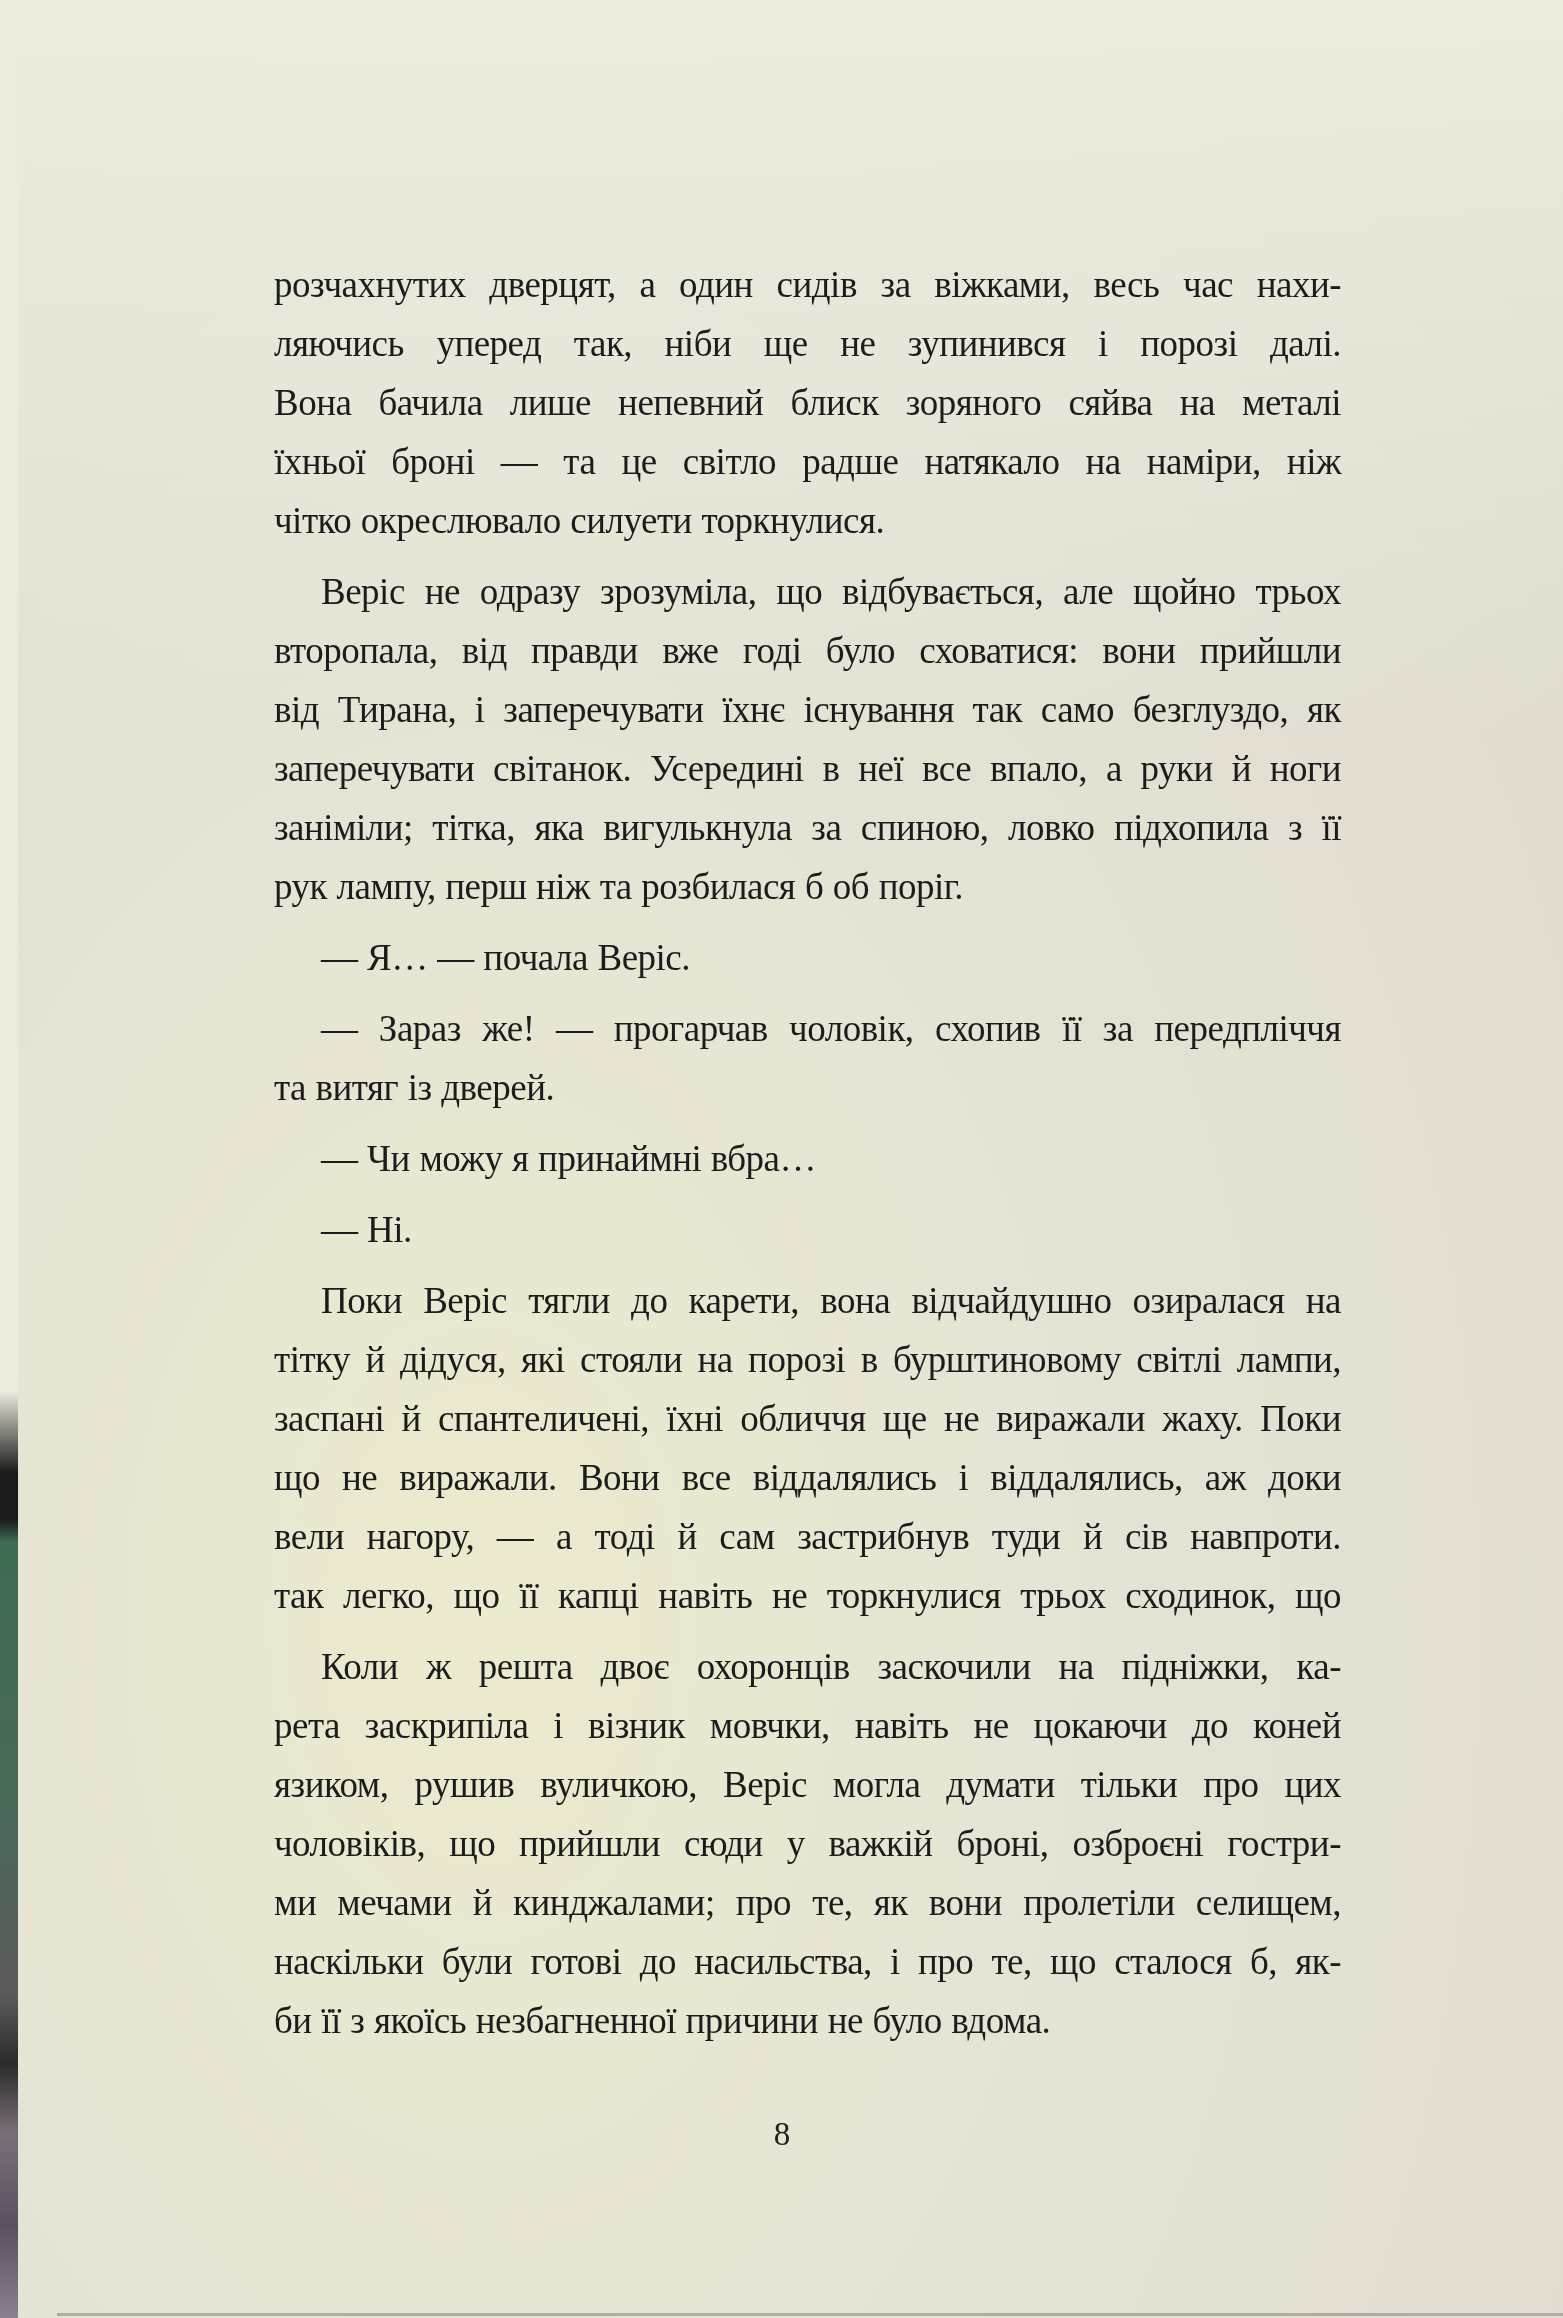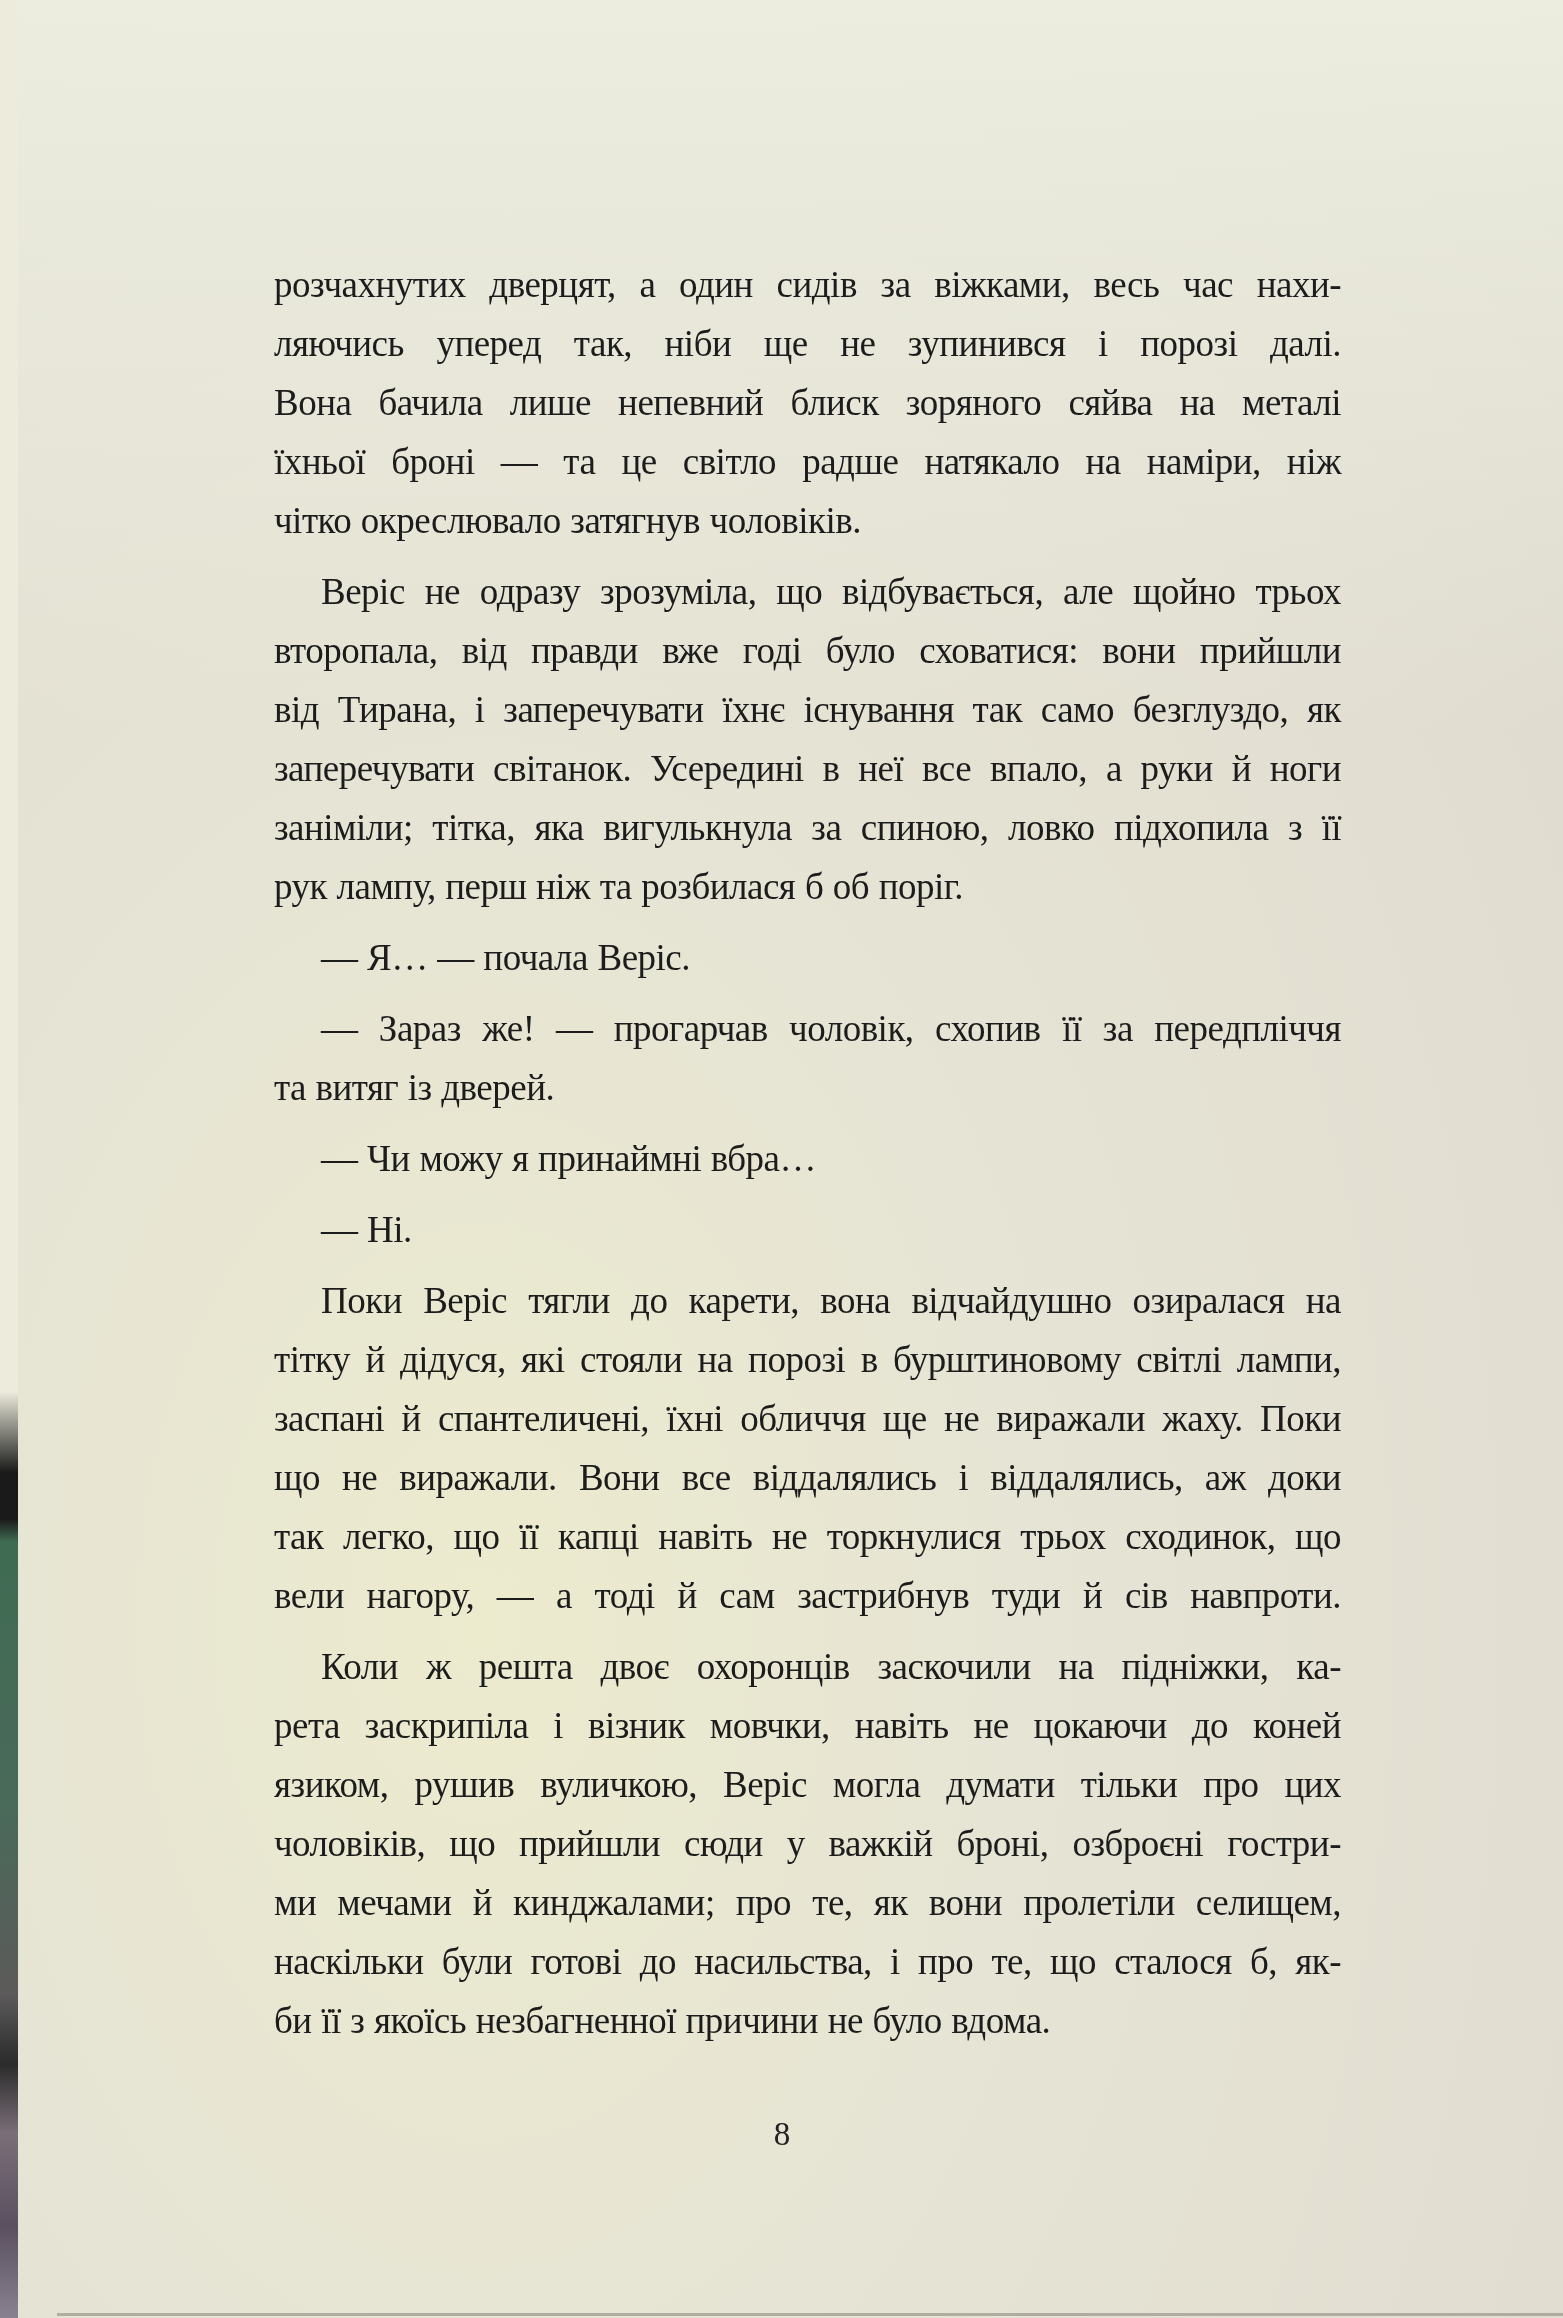--- a/index.html
+++ b/index.html
@@ -95,21 +95,21 @@
   <div class="bottom-line"></div>
 </div>
 
 <div class="text-block">
 
   <p>
     <span class="line">розчахнутих дверцят, а один сидів за віжками, весь час нахи-</span>
     <span class="line">ляючись уперед так, ніби ще не зупинився і порозі далі.</span>
     <span class="line">Вона бачила лише непевний блиск зоряного сяйва на металі</span>
     <span class="line">їхньої броні — та це світло радше натякало на наміри, ніж</span>
-    <span class="line last">чітко окреслювало затягнув чоловіків.</span>
+    <span class="line last">чітко окреслювало силуети торкнулися.</span>
   </p>
 
   <p class="indent">
     <span class="line">Веріс не одразу зрозуміла, що відбувається, але щойно трьох</span>
     <span class="line" style="text-indent:0">второпала, від правди вже годі було сховатися: вони прийшли</span>
     <span class="line" style="text-indent:0">від Тирана, і заперечувати їхнє існування так само безглуздо, як</span>
     <span class="line" style="text-indent:0">заперечувати світанок. Усередині в неї все впало, а руки й ноги</span>
     <span class="line" style="text-indent:0">заніміли; тітка, яка вигулькнула за спиною, ловко підхопила з її</span>
     <span class="line last" style="text-indent:0">рук лампу, перш ніж та розбилася б об поріг.</span>
   </p>
@@ -129,22 +129,22 @@
 
   <p class="indent">
     <span class="line last">— Ні.</span>
   </p>
 
   <p class="indent">
     <span class="line">Поки Веріс тягли до карети, вона відчайдушно озиралася на</span>
     <span class="line" style="text-indent:0">тітку й дідуся, які стояли на порозі в бурштиновому світлі лампи,</span>
     <span class="line" style="text-indent:0">заспані й спантеличені, їхні обличчя ще не виражали жаху. Поки</span>
     <span class="line" style="text-indent:0">що не виражали. Вони все віддалялись і віддалялись, аж доки</span>
+    <span class="line" style="text-indent:0">вели нагору, — а тоді й сам застрибнув туди й сів навпроти.</span>
     <span class="line" style="text-indent:0">так легко, що її капці навіть не торкнулися трьох сходинок, що</span>
-    <span class="line" style="text-indent:0">вели нагору, — а тоді й сам застрибнув туди й сів навпроти.</span>
   </p>
 
   <p class="indent">
     <span class="line">Коли ж решта двоє охоронців заскочили на підніжки, ка-</span>
     <span class="line" style="text-indent:0">рета заскрипіла і візник мовчки, навіть не цокаючи до коней</span>
     <span class="line" style="text-indent:0">язиком, рушив вуличкою, Веріс могла думати тільки про цих</span>
     <span class="line" style="text-indent:0">чоловіків, що прийшли сюди у важкій броні, озброєні гостри-</span>
     <span class="line" style="text-indent:0">ми мечами й кинджалами; про те, як вони пролетіли селищем,</span>
     <span class="line" style="text-indent:0">наскільки були готові до насильства, і про те, що сталося б, як-</span>
     <span class="line last" style="text-indent:0">би її з якоїсь незбагненної причини не було вдома.</span>

